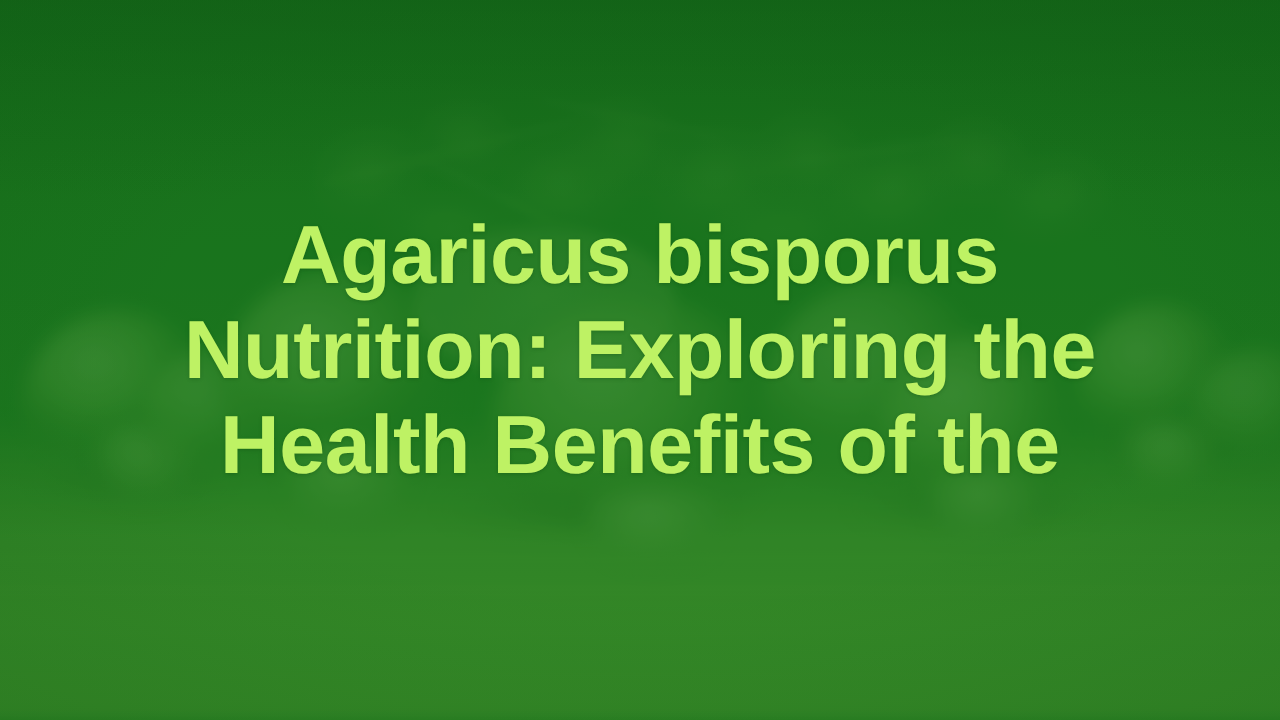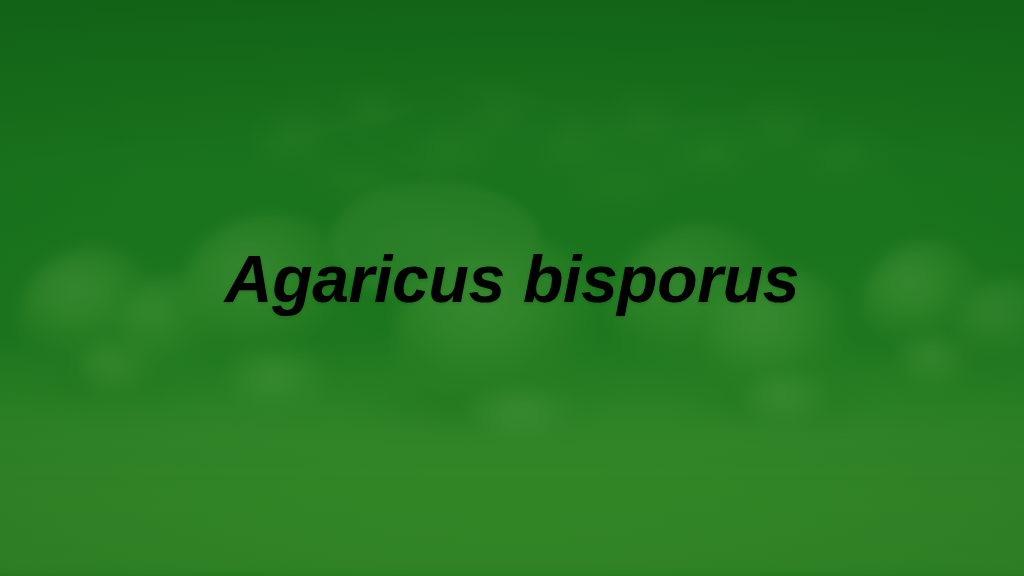--- a/index.html
+++ b/index.html
@@ -135,30 +135,29 @@
     position: absolute;
     inset: 0;
     display: flex;
     flex-direction: column;
     align-items: center;
     justify-content: center;
     padding-bottom: 18px;
     box-sizing: border-box;
   }
   .title-line {
-    color: #000000;
+    color: #bef264;
     font-family: "Liberation Sans", sans-serif;
     font-weight: bold;
     font-size: 66px;
     line-height: 76px;
     letter-spacing: -0.3px;
     text-align: right;
     white-space: nowrap;
     text-shadow: 0 1px 3px rgba(12,66,14,0.30);
-    font-style: italic;
   }
 </style>
 </head>
 <body>
 
 <div id="banner">
 
   <div class="photo-layer">
 
     <div class="surface"></div>
@@ -216,15 +215,17 @@
     <div class="mush stem" style="left:900px; top:336px; width:70px; height:56px;"></div>
     <div class="mush" style="left:952px; top:278px; width:110px; height:104px; opacity:.75;"></div>
   </div>
 
   <div class="tint"></div>
   <div class="tint-flat"></div>
   <div class="vignette"></div>
 
   <div class="title-block">
     <div class="title-line">Agaricus bisporus</div>
+    <div class="title-line">Nutrition: Exploring the</div>
+    <div class="title-line">Health Benefits of the</div>
   </div>
 
 </div>
 
 </body></html>

